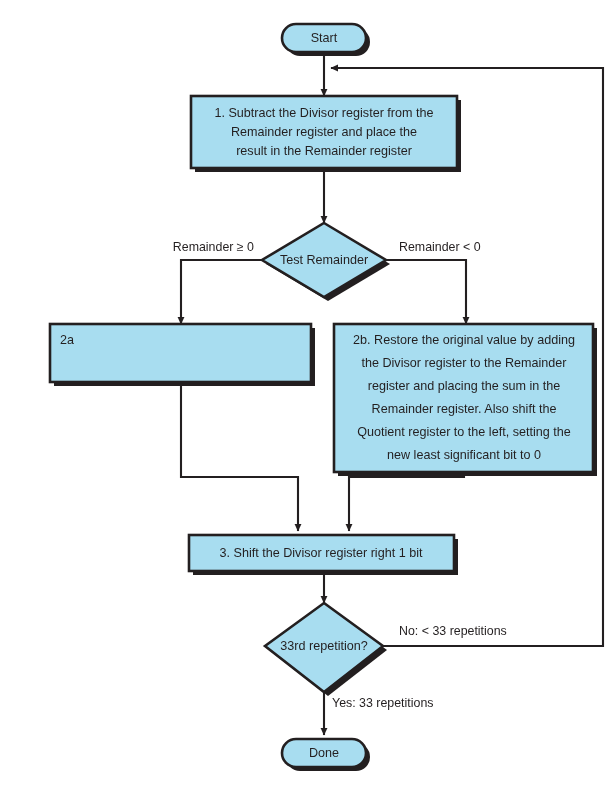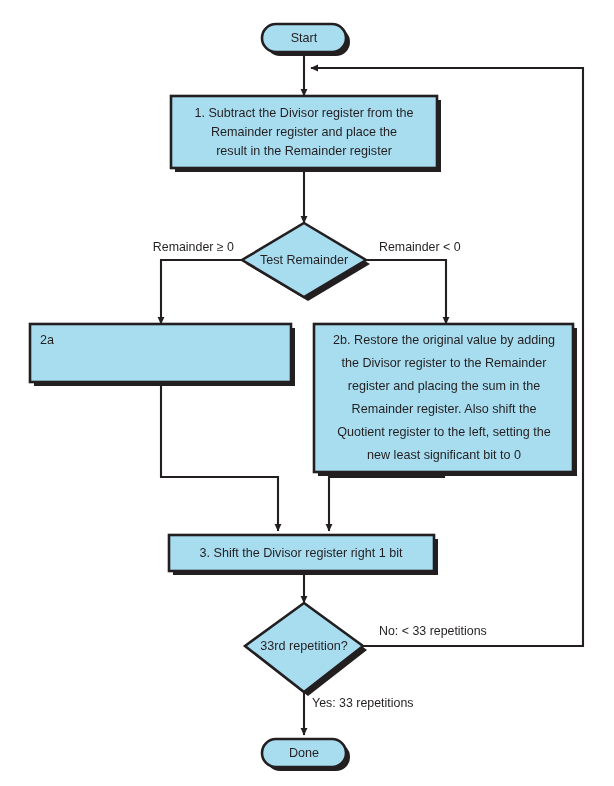--- a/index.html
+++ b/index.html
@@ -10,20 +10,21 @@
   body {
     width: 614px;
     height: 786px;
     font-family: "Liberation Sans", sans-serif;
     overflow: hidden;
   }
   #flowchart-root {
     position: relative;
     width: 487px;
     height: 786px;
+    margin-left: 20px;
   }
   svg#flow-svg {
     display: block;
     width: 614px;
     height: 786px;
   }
   .shape-fill {
     fill: #a8ddf0;
   }
   .shape-stroke {

